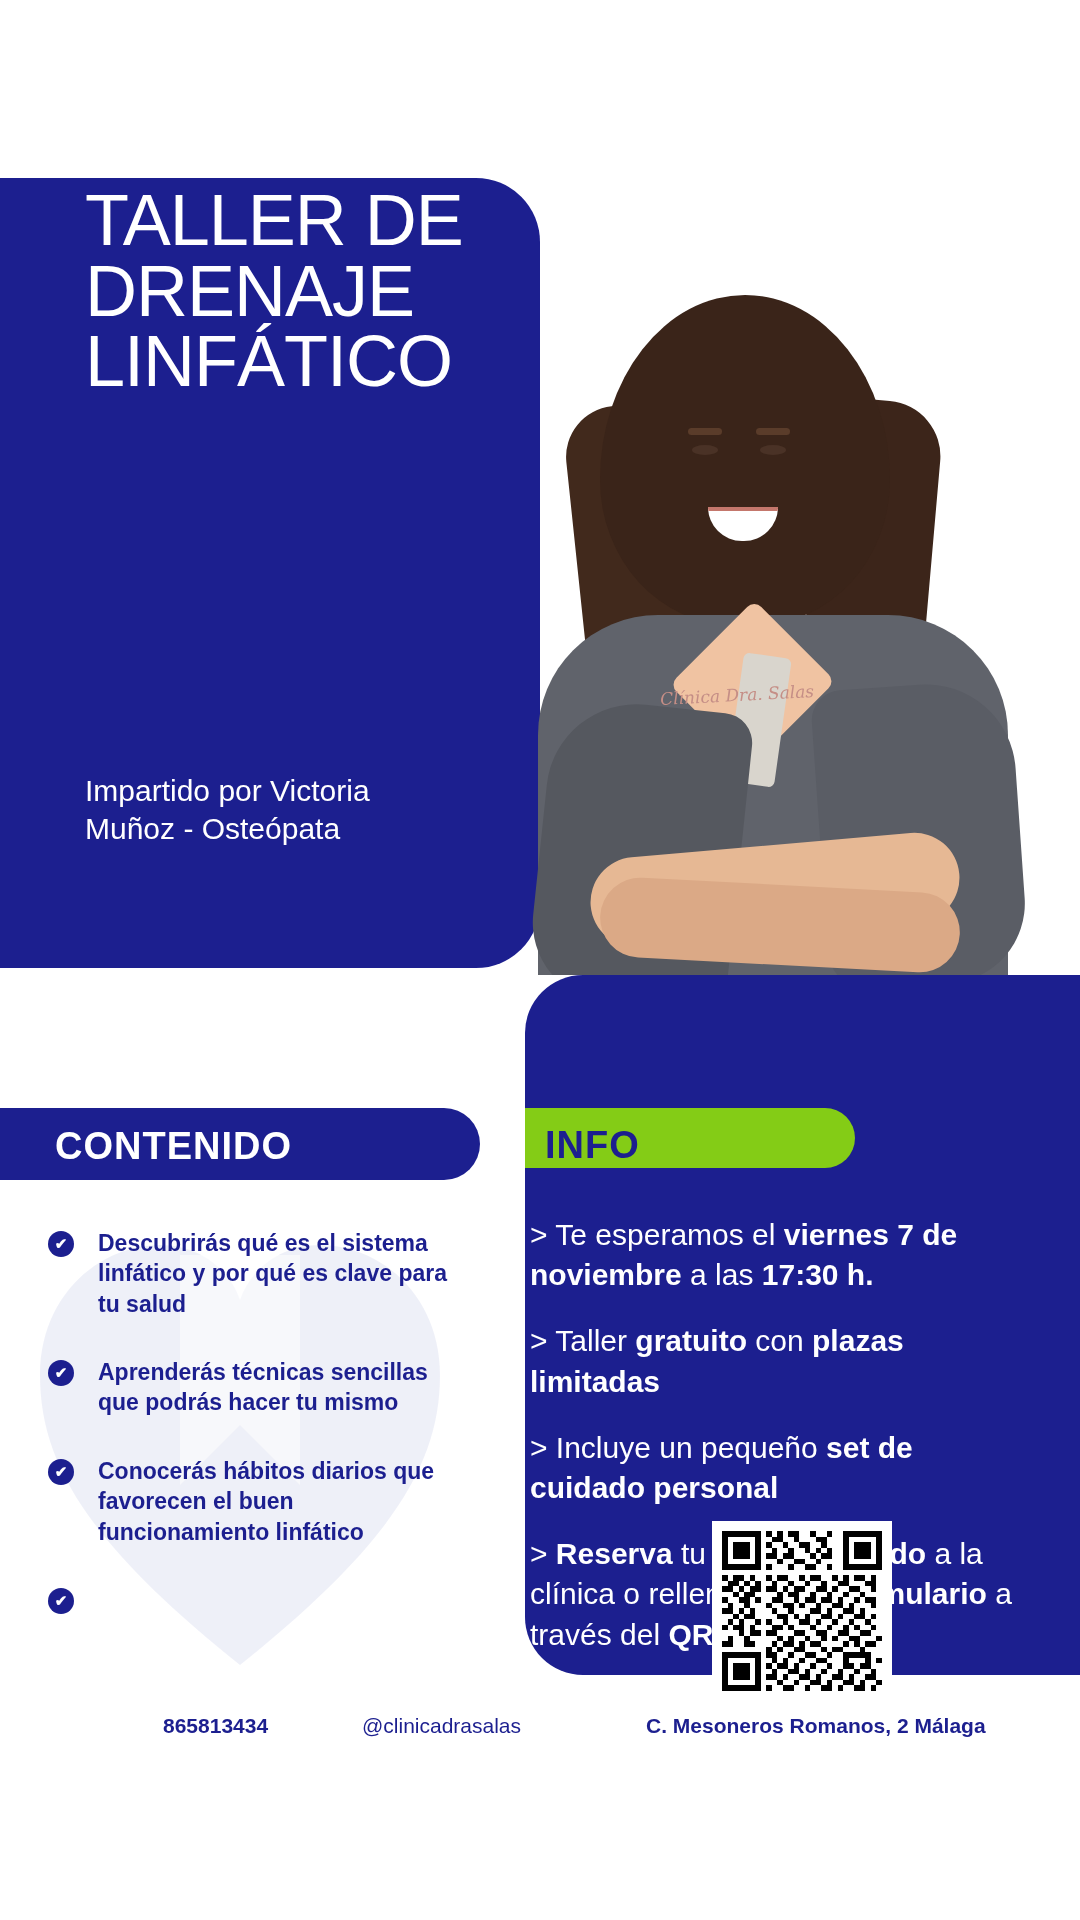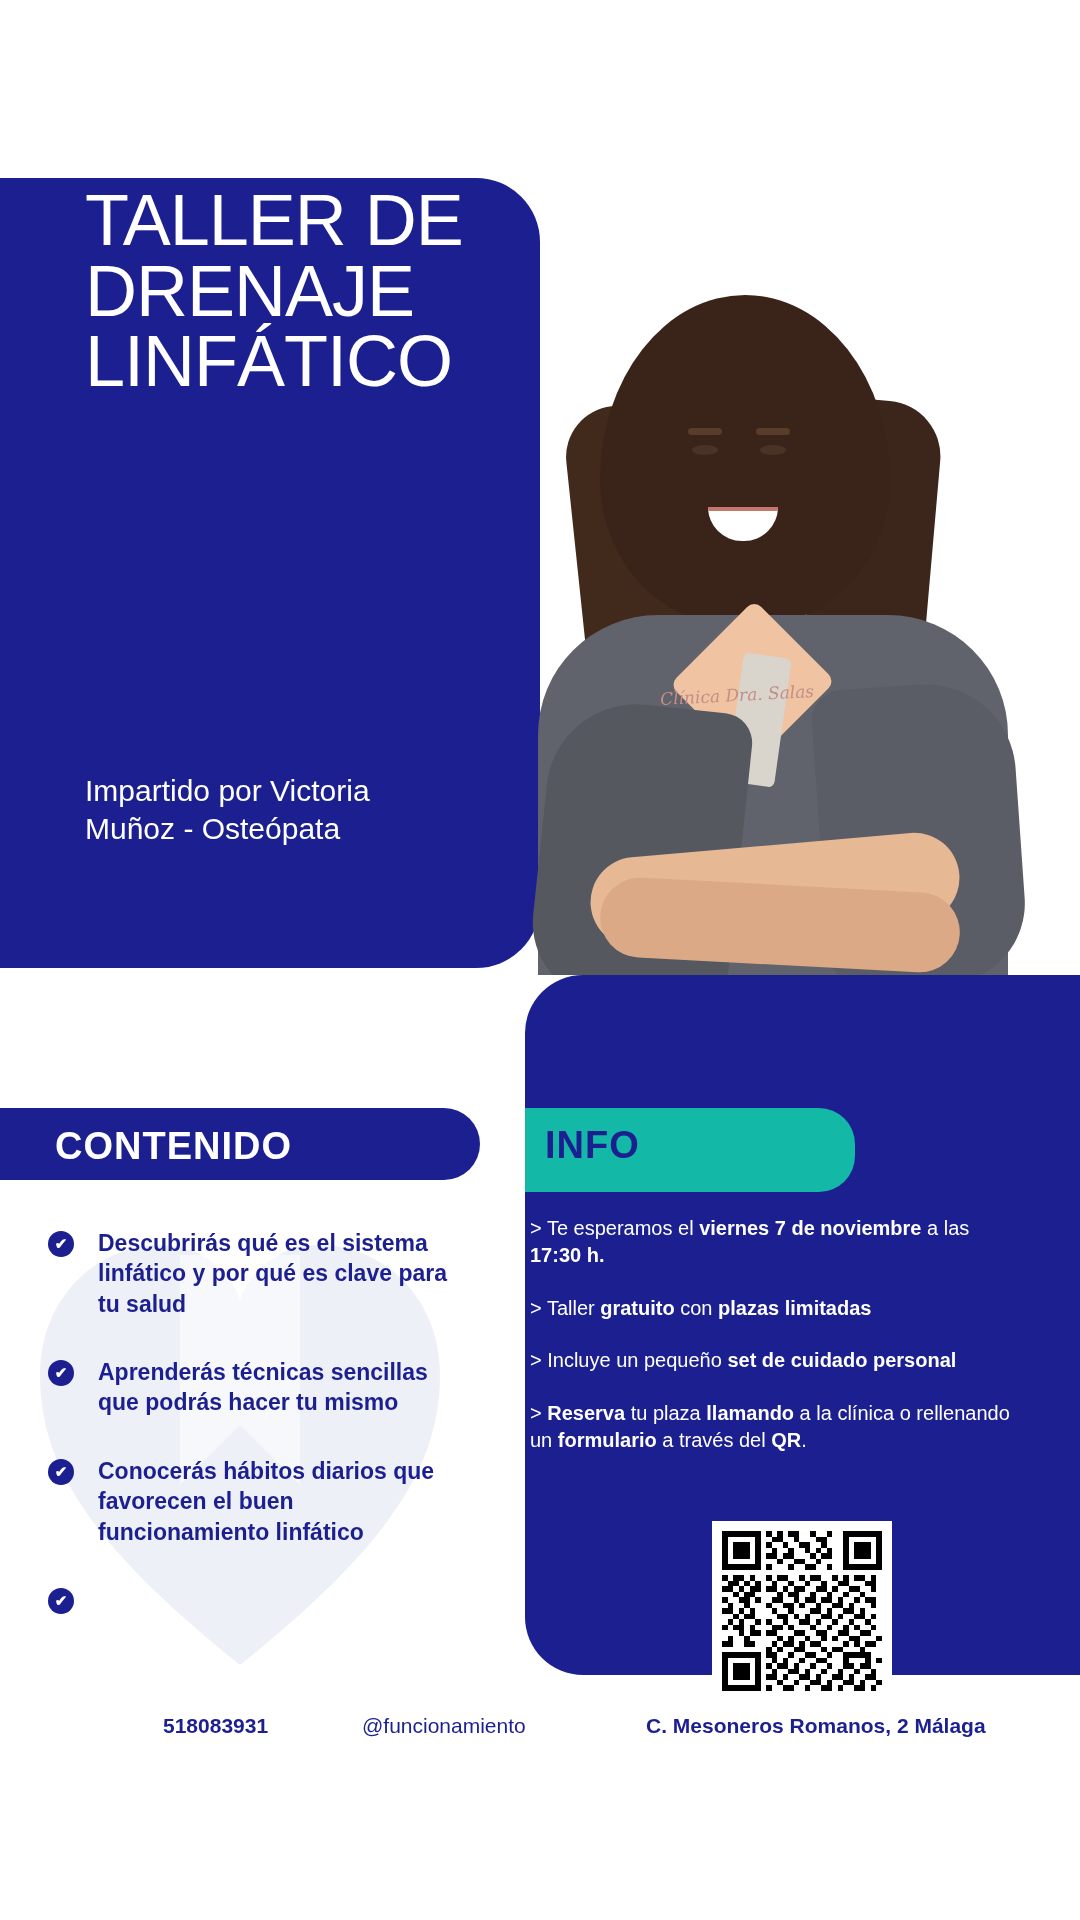--- a/index.html
+++ b/index.html
@@ -294,41 +294,41 @@
     width: 620px;
     height: 700px;
     background: #1c1f8f;
     border-radius: 58px 0 0 58px;
   }
   .info-tab {
     position: absolute;
     left: 525px;
     top: 1108px;
     width: 330px;
-    height: 84px;
-    background: #14b8a6;
+    height: 60px;
+    background: #84cc16;
     border-radius: 0 36px 36px 0;
   }
   .info-tab span {
     position: absolute;
     left: 20px;
     top: 16px;
     color: #1c1f8f;
     font-size: 38px;
     font-weight: bold;
     letter-spacing: 1px;
   }
   .info-list {
     position: absolute;
     left: 530px;
     top: 1215px;
     width: 490px;
   }
   .i-item {
-    font-size: 20px;
+    font-size: 30px;
     line-height: 1.34;
     color: #ffffff;
     margin-bottom: 26px;
   }
   .i-item b { font-weight: bold; }
 
   .qr {
     position: absolute;
     left: 712px;
     top: 1521px;
@@ -647,18 +647,18 @@
           <rect x="15" y="28" width="1" height="1"></rect>
           <rect x="18" y="28" width="2" height="1"></rect>
         <rect x="21" y="28" width="1" height="1"></rect>
           <rect x="24" y="28" width="2" height="1"></rect>
           <rect x="27" y="28" width="1" height="1"></rect>
       </g>
     </svg>
   </div>
 
   <div class="footer">
-    <span class="f-item f-phone">518083931</span>
-    <span class="f-item f-ig">@funcionamiento</span>
+    <span class="f-item f-phone">865813434</span>
+    <span class="f-item f-ig">@clinicadrasalas</span>
     <span class="f-item f-addr">C. Mesoneros Romanos, 2 Málaga</span>
   </div>
 
 </div>
 
 </body></html>

